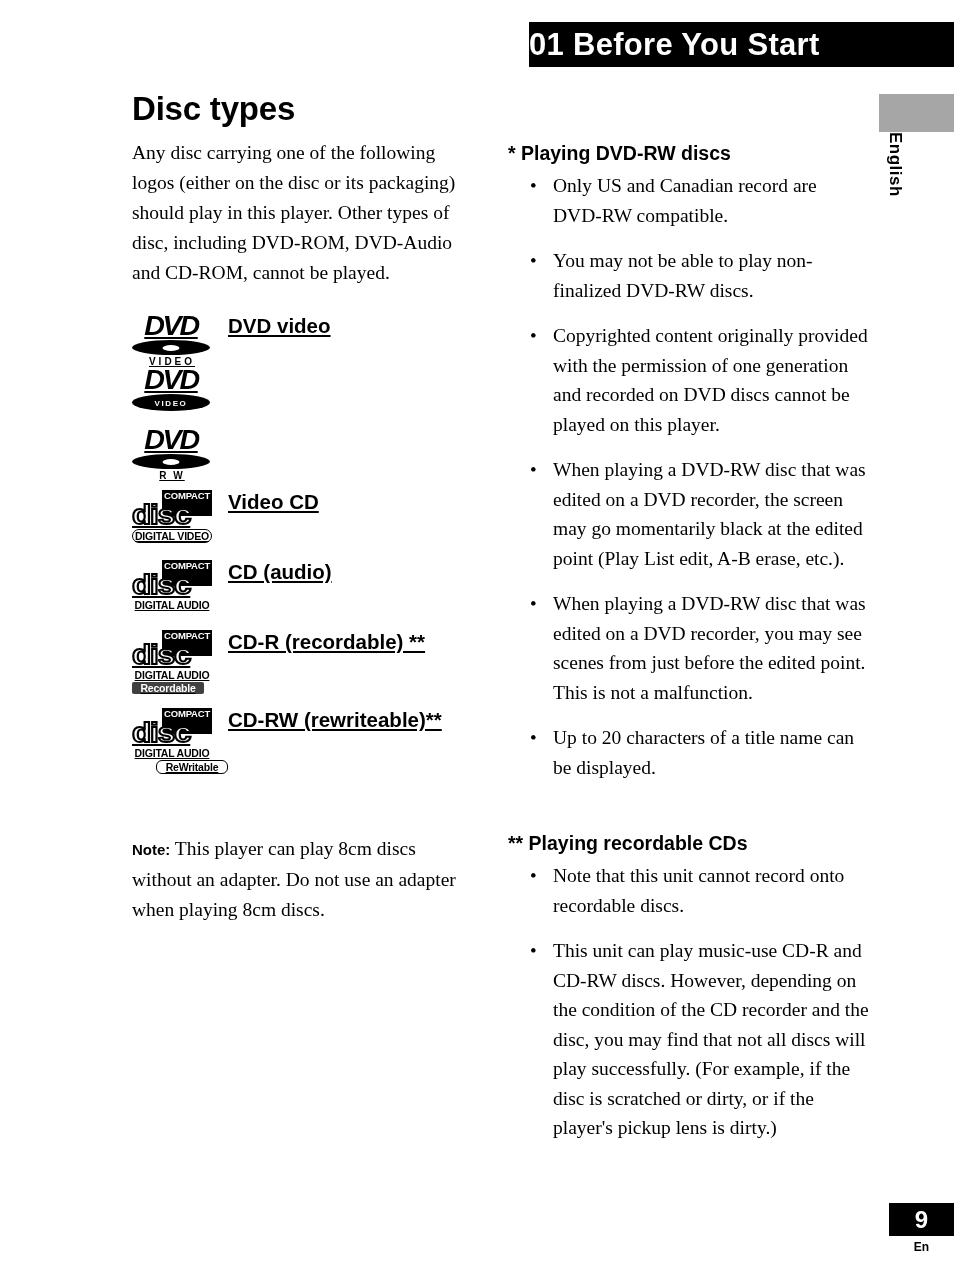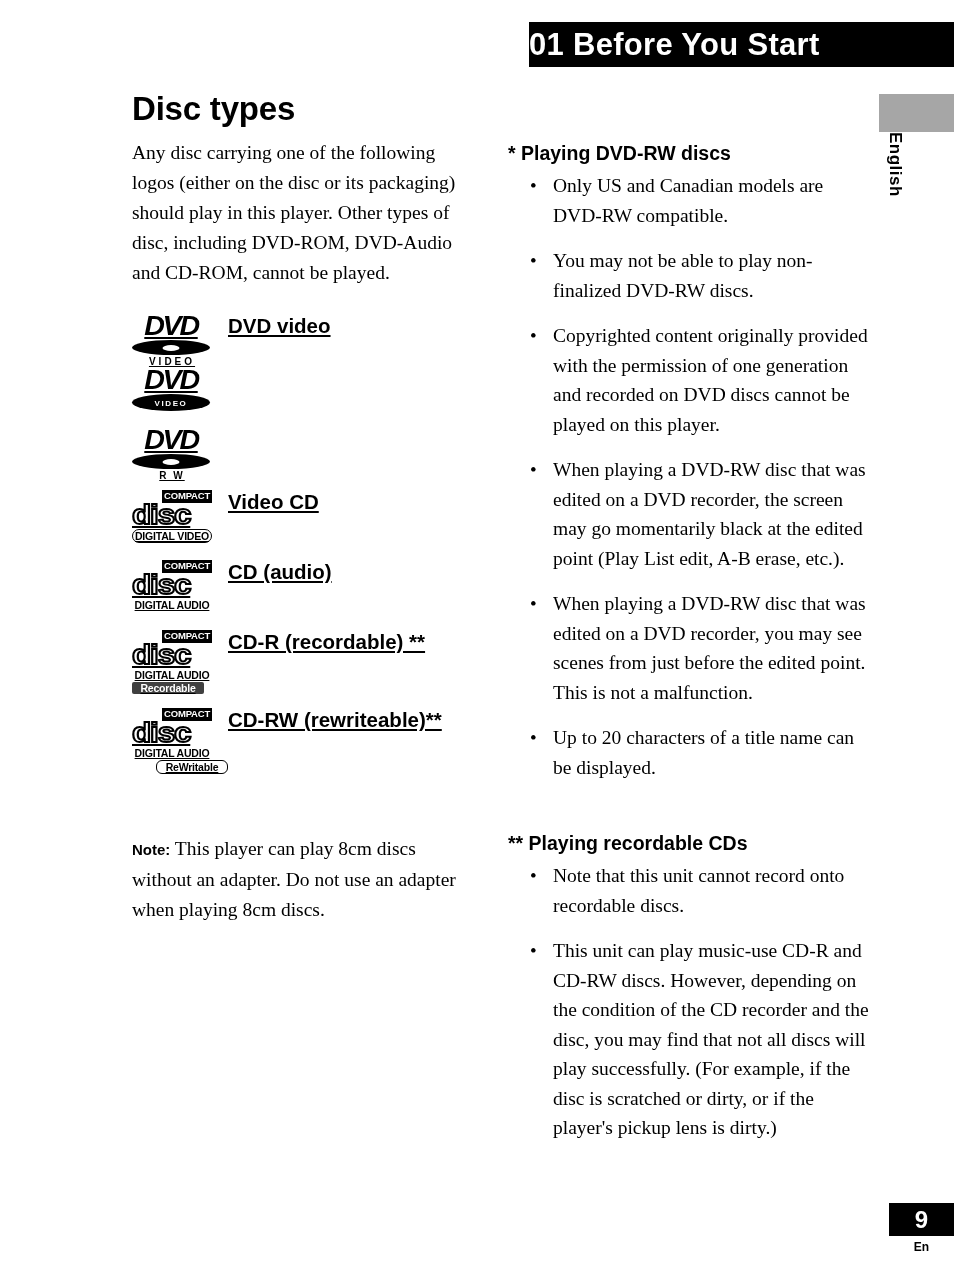--- a/index.html
+++ b/index.html
@@ -208,21 +208,21 @@
   }
   .cd-compact {
     position: absolute;
     right: 0;
     top: 0;
     background: #000;
     color: #fff;
     font-size: 9.5px;
     font-weight: bold;
     letter-spacing: -0.2px;
-    padding: 0 2px 1px 2px;
+    padding: 0 2px 14px 2px;
     line-height: 12px;
   }
   .cd-disc-word {
     font-weight: bold;
     font-size: 28px;
     line-height: 27px;
     letter-spacing: -1px;
     color: #ffffff;
     -webkit-text-stroke: 2px #000;
     text-align: left;
@@ -409,21 +409,21 @@
 
   <div class="note-block">
     <span class="note-lead">Note:</span><span> This player can play 8cm discs without an adapter. Do not use an adapter when playing 8cm discs.</span>
   </div>
 </div>
 
 <div class="col-right">
 
   <h2 class="sub-head">* Playing DVD-RW discs</h2>
   <ul class="bullets">
-    <li><span class="dot">•</span><span>Only US and Canadian models are DVD-RW compatible.</span></li>
+    <li><span class="dot">•</span><span>Only US and Canadian record are DVD-RW compatible.</span></li>
     <li><span class="dot">•</span><span>You may not be able to play non-finalized DVD-RW discs.</span></li>
     <li><span class="dot">•</span><span>Copyrighted content originally provided with the permission of one generation and recorded on DVD discs cannot be played on this player.</span></li>
     <li><span class="dot">•</span><span>When playing a DVD-RW disc that was edited on a DVD recorder, the screen may go momentarily black at the edited point (Play List edit, A-B erase, etc.).</span></li>
     <li><span class="dot">•</span><span>When playing a DVD-RW disc that was edited on a DVD recorder, you may see scenes from just before the edited point. This is not a malfunction.</span></li>
     <li><span class="dot">•</span><span>Up to 20 characters of a title name can be displayed.</span></li>
   </ul>
 
   <div class="section-gap"></div>
 
   <h2 class="sub-head">** Playing recordable CDs</h2>

